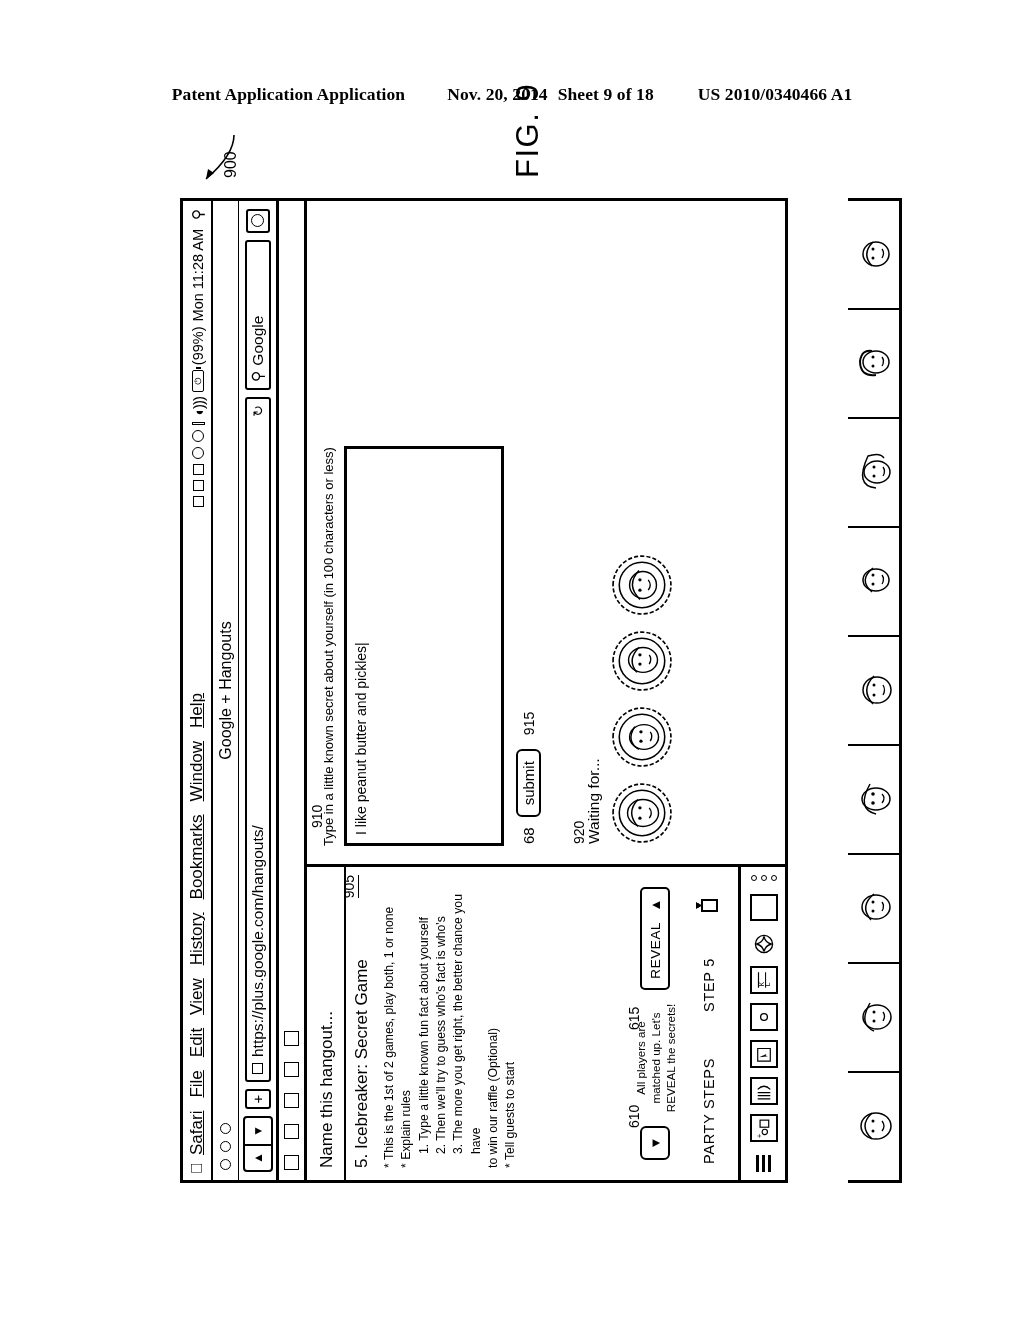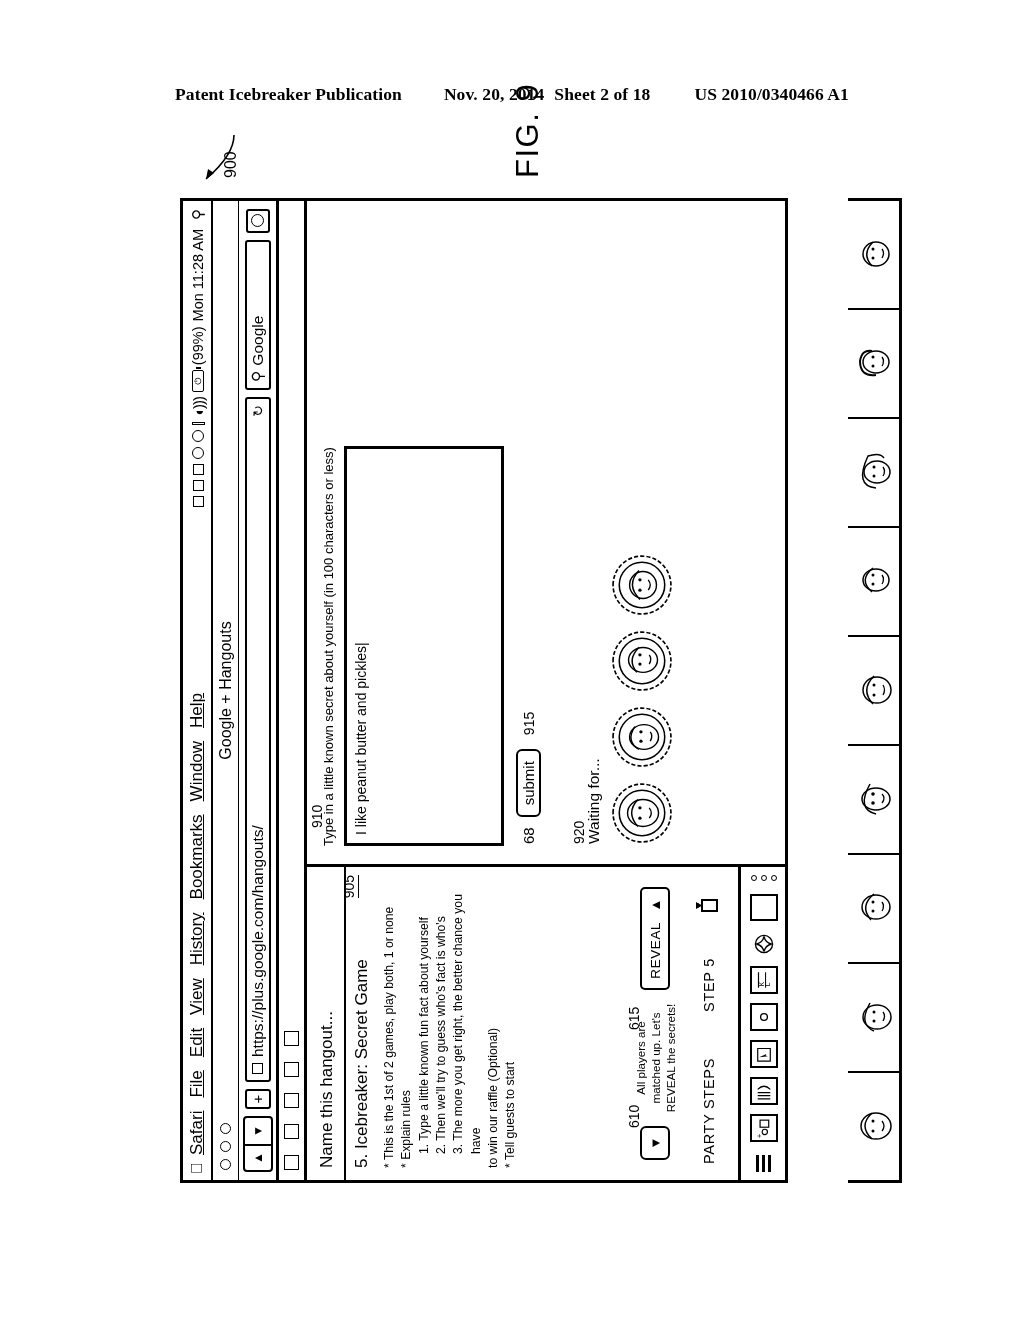--- a/index.html
+++ b/index.html
@@ -232,25 +232,25 @@
     font-size: 16px;
   }
   .callout-900 { position:absolute; left: 988px; top: 10px; }
 </style>
 </head>
 <body>
 
 <div class="page">
 
   <div class="pat-header">
-    <span class="seg">Patent Icebreaker Publication</span>
+    <span class="seg">Patent Application Application</span>
     <span class="gap1"></span>
     <span class="seg">Nov. 20, 2014</span>
     <span class="gap2"></span>
-    <span class="seg">Sheet 2 of 18</span>
+    <span class="seg">Sheet 9 of 18</span>
     <span class="gap3"></span>
     <span class="seg">US 2010/0340466 A1</span>
   </div>
 
   <div class="rot-wrap">
   <div class="rot">
 
     <div class="window">
 
       <div class="menubar">

